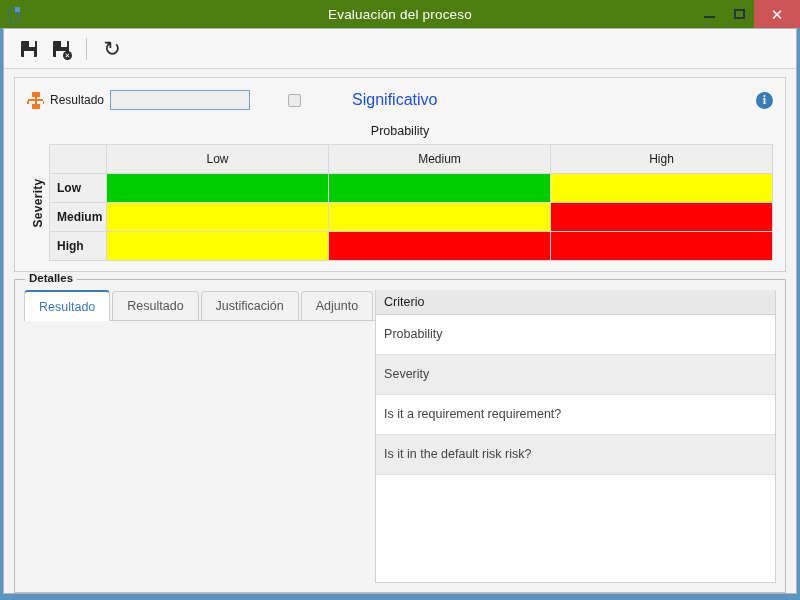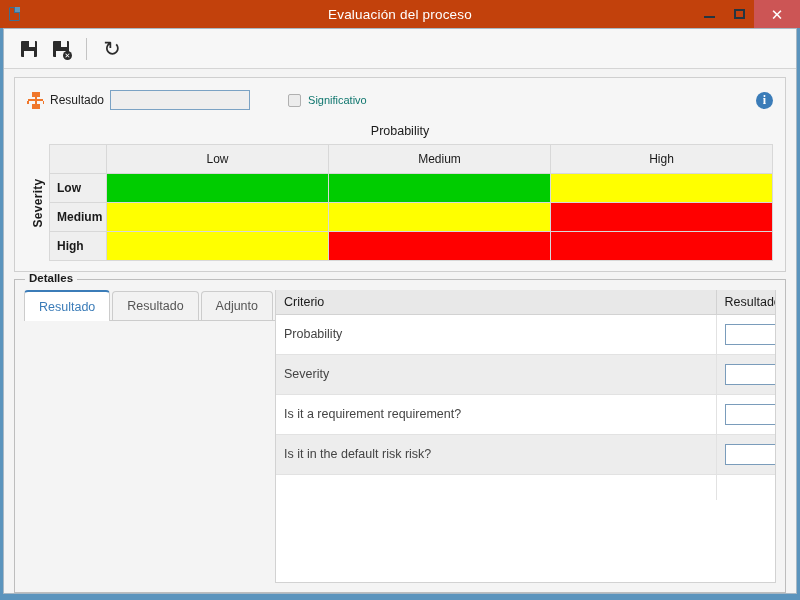--- a/index.html
+++ b/index.html
@@ -15,21 +15,21 @@
   .window {
     width: 800px; height: 600px;
     background: #5b94bd;
     display: flex; flex-direction: column;
     position: relative;
   }
 
   
   .titlebar {
     height: 28px;
-    background: #c2410c;
+    background: #4d7c0f;
     display: flex; align-items: center;
     position: relative;
     flex: 0 0 28px;
   }
   .titlebar-icon {
     width: 28px; height: 28px;
     display: flex; align-items: center; justify-content: center;
   }
   .doc-glyph {
     width: 11px; height: 14px;
@@ -195,21 +195,21 @@
     display: flex; align-items: center;
     margin-left: 38px;
     gap: 7px;
   }
   .chkbox {
     width: 13px; height: 13px;
     border: 1px solid #b0b0b0;
     background: #ececec;
     border-radius: 2px;
   }
-  .chk-label { font-size: 11px; color: #0f766e; }
+  .chk-label { font-size: 16px; color: #1d4ed8; margin-left: 44px; }
   .info-icon {
     margin-left: auto;
     width: 17px; height: 17px;
     border-radius: 50%;
     background: #3b7cb8;
     color: #ffffff;
     font-size: 12px; font-weight: bold;
     font-family: "Liberation Serif", serif;
     line-height: 17px;
     text-align: center;
@@ -468,20 +468,21 @@
           </table>
         </div>
       </div>
 
       <div class="group">
         <div class="group-title">Detalles</div>
 
         <div class="tabbar">
           <div class="tab active">Resultado</div>
           <div class="tab">Resultado</div>
+          <div class="tab">Justificación</div>
           <div class="tab">Adjunto</div>
         </div>
 
         <div class="crit-wrap">
           <table class="crit">
             <thead>
               <tr>
                 <th class="c1">Criterio</th>
                 <th>Resultado</th>
               </tr>

